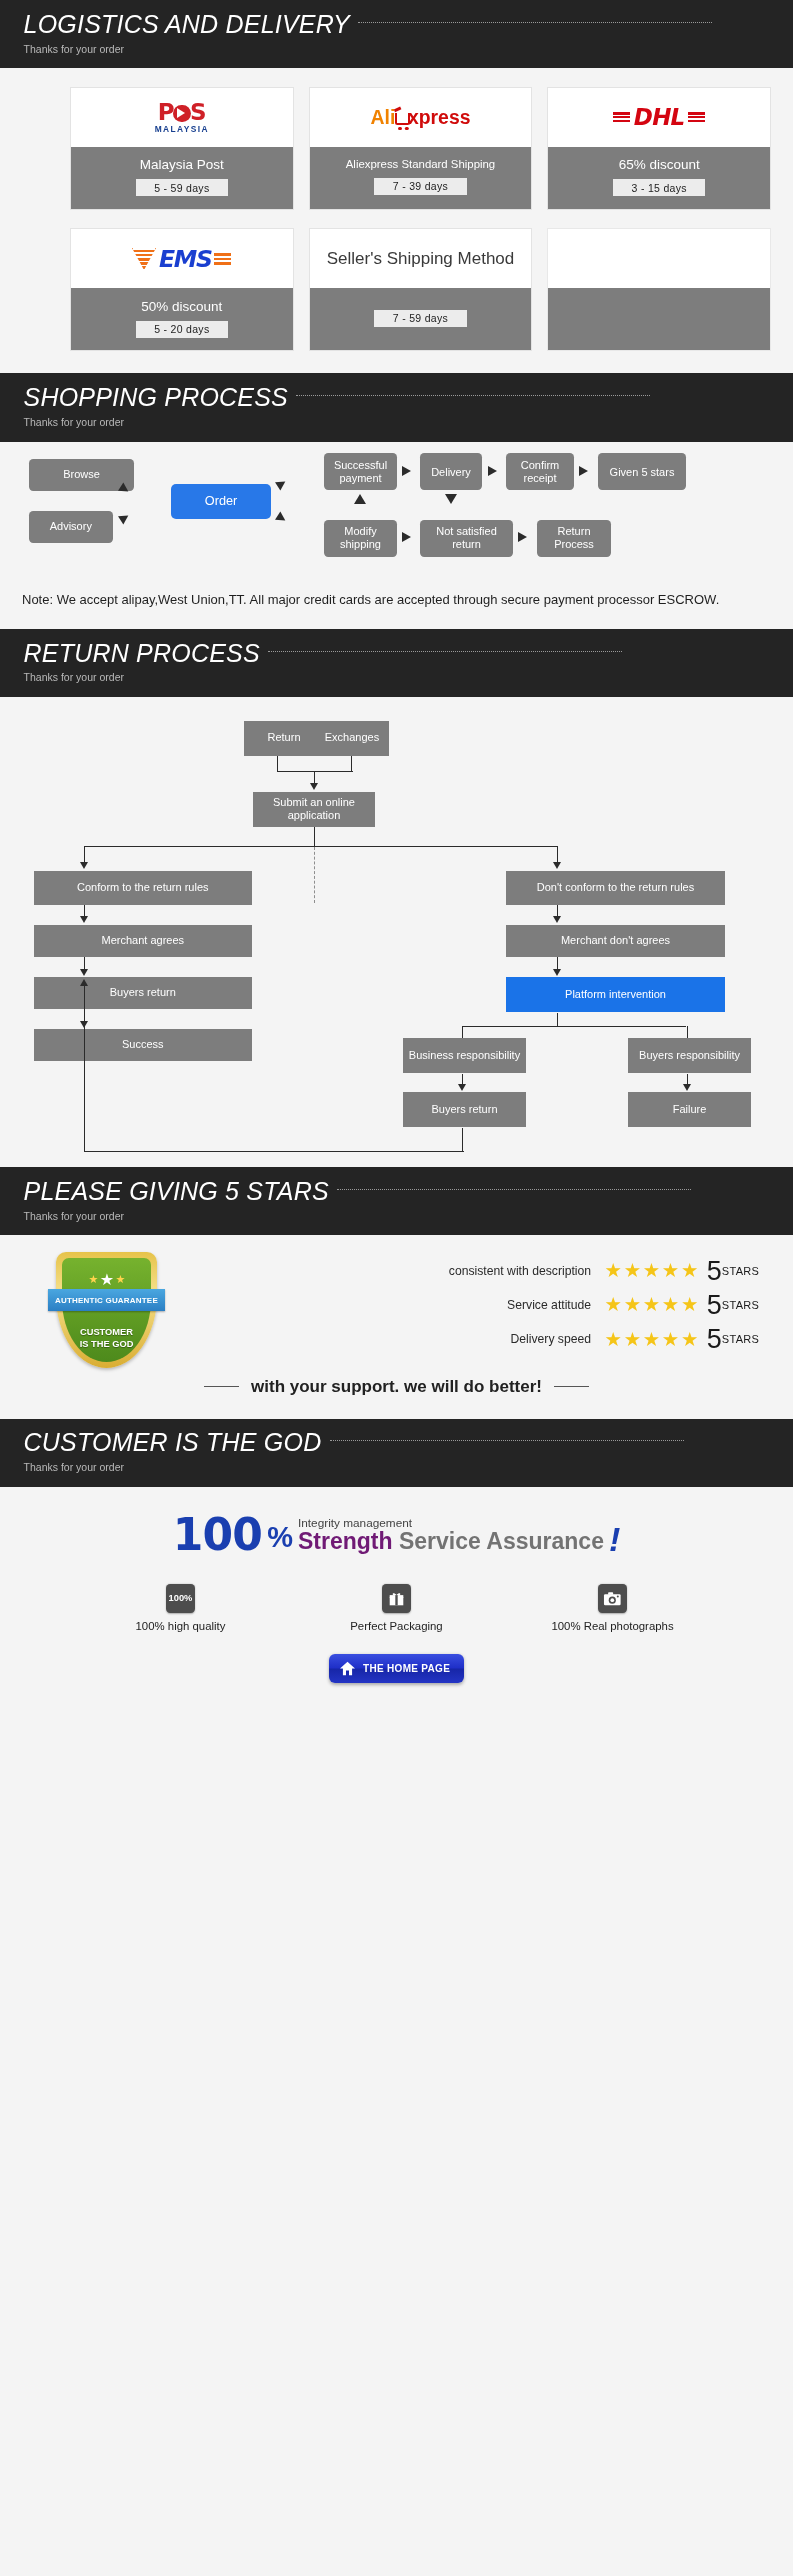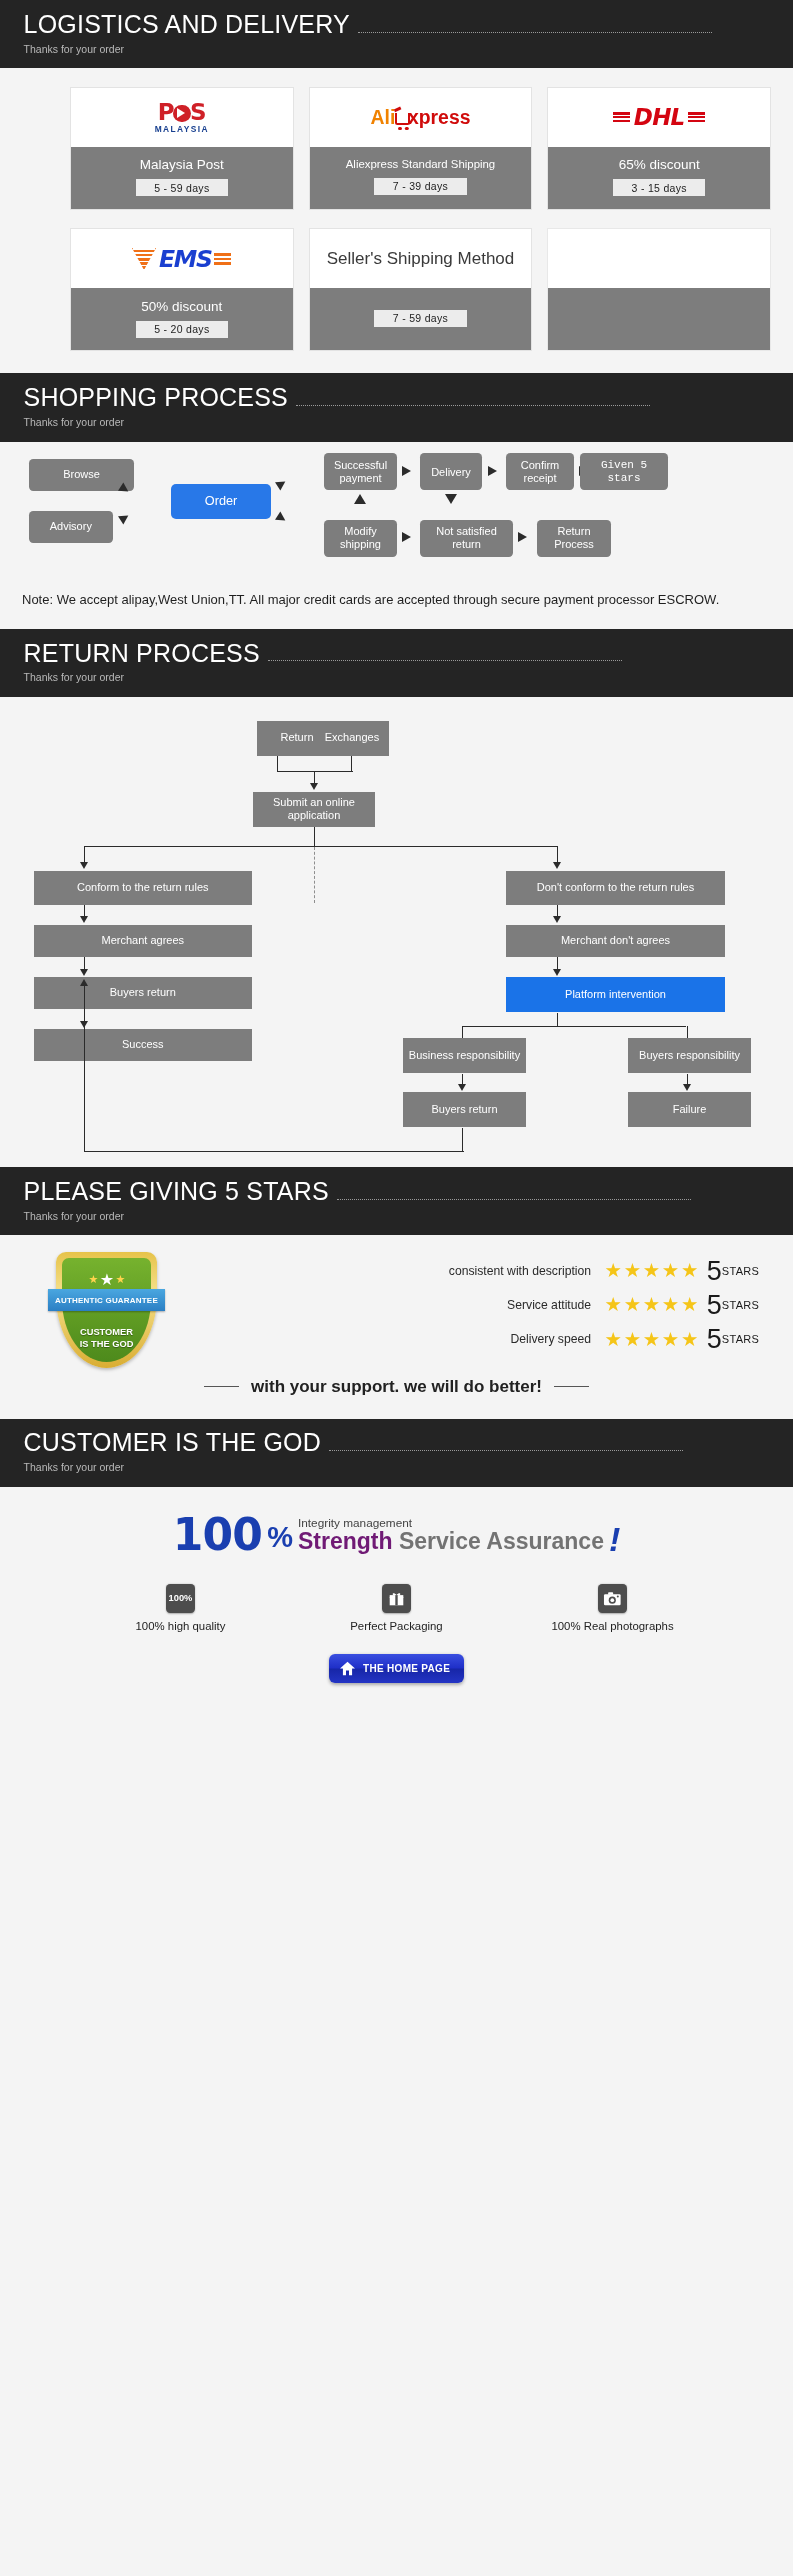--- a/index.html
+++ b/index.html
@@ -11,21 +11,21 @@
     -webkit-font-smoothing: antialiased;
   }
   .page { width: 793px; position: relative; }
 
   
   .sec-head {
     background: #242424;
     padding: 11.8px 23.6px 13.5px 23.6px;
     position: relative;
   }
-  .sec-head .row { display: flex; align-items: flex-end; }
+  .sec-head .row { display: flex; align-items: center; font-style: italic; }
   .sec-head .title {
     color: #ffffff;
     font-size: 25px;
     font-weight: 400;
     letter-spacing: 0.2px;
     line-height: 1;
     white-space: nowrap;
   }
   .sec-head .dots {
     flex: 1;
@@ -420,21 +420,21 @@
 
       <div class="tri ne" style="left:255px; top:37px;"></div>
       <div class="tri se" style="left:255px; top:71px;"></div>
 
       <div class="fbox" style="left:302px; top:11.8px; width:73px; height:37px;">Successful payment</div>
       <div class="tri" style="left:380px; top:24.5px;"></div>
       <div class="fbox" style="left:398px; top:11.8px; width:62px; height:37px;">Delivery</div>
       <div class="tri" style="left:466px; top:24.5px;"></div>
       <div class="fbox" style="left:484px; top:11.8px; width:68px; height:37px;">Confirm receipt</div>
       <div class="tri" style="left:557px; top:24.5px;"></div>
-      <div class="fbox" style="left:558px; top:11.8px; width:88px; height:37px;font-family:Liberation Mono, monospace;">Given 5 stars</div>
+      <div class="fbox" style="left:576px; top:11.8px; width:88px; height:37px;">Given 5 stars</div>
 
       <div class="tri up" style="left:332px; top:52px;"></div>
       <div class="tri down" style="left:423px; top:52px;"></div>
 
       <div class="fbox" style="left:302px; top:78px; width:73px; height:37px;">Modify shipping</div>
       <div class="tri" style="left:380px; top:90px;"></div>
       <div class="fbox" style="left:398px; top:78px; width:93px; height:37px;">Not satisfied return</div>
       <div class="tri" style="left:496px; top:90px;"></div>
       <div class="fbox" style="left:515px; top:78px; width:74px; height:37px;">Return Process</div>
     </div>
@@ -446,21 +446,21 @@
     <div class="row">
       <div class="title">RETURN PROCESS</div>
       <div class="dots"></div>
     </div>
     <div class="sub">Thanks for your order</div>
   </div>
 
   <div class="sec-body">
     <div class="flow2">
 
-      <div class="rbox" style="left:222px; top:23.6px; width:80px; height:35px;margin-left:13px;">Return</div>
+      <div class="rbox" style="left:222px; top:23.6px; width:80px; height:35px;">Return</div>
       <div class="rbox" style="left:293px; top:23.6px; width:74px; height:35px;">Exchanges</div>
       <div class="ln v" style="left:255px; top:59px;  height:15px;"></div>
       <div class="ln v" style="left:329px; top:59px;  height:15px;"></div>
       <div class="ln h" style="left:255px; top:74px;  width:76px;"></div>
       <div class="ln v" style="left:292px; top:74px;  height:13.5px;"></div>
       <div class="arw" style="left:288px; top:86px;"></div>
 
       <div class="rbox" style="left:231px; top:95px; width:122px; height:35px;">Submit an online application</div>
       <div class="ln v" style="left:292px; top:130px; height:18.6px;"></div>
       <div class="ln h" style="left:62px;  top:149px; width:473px;"></div>

